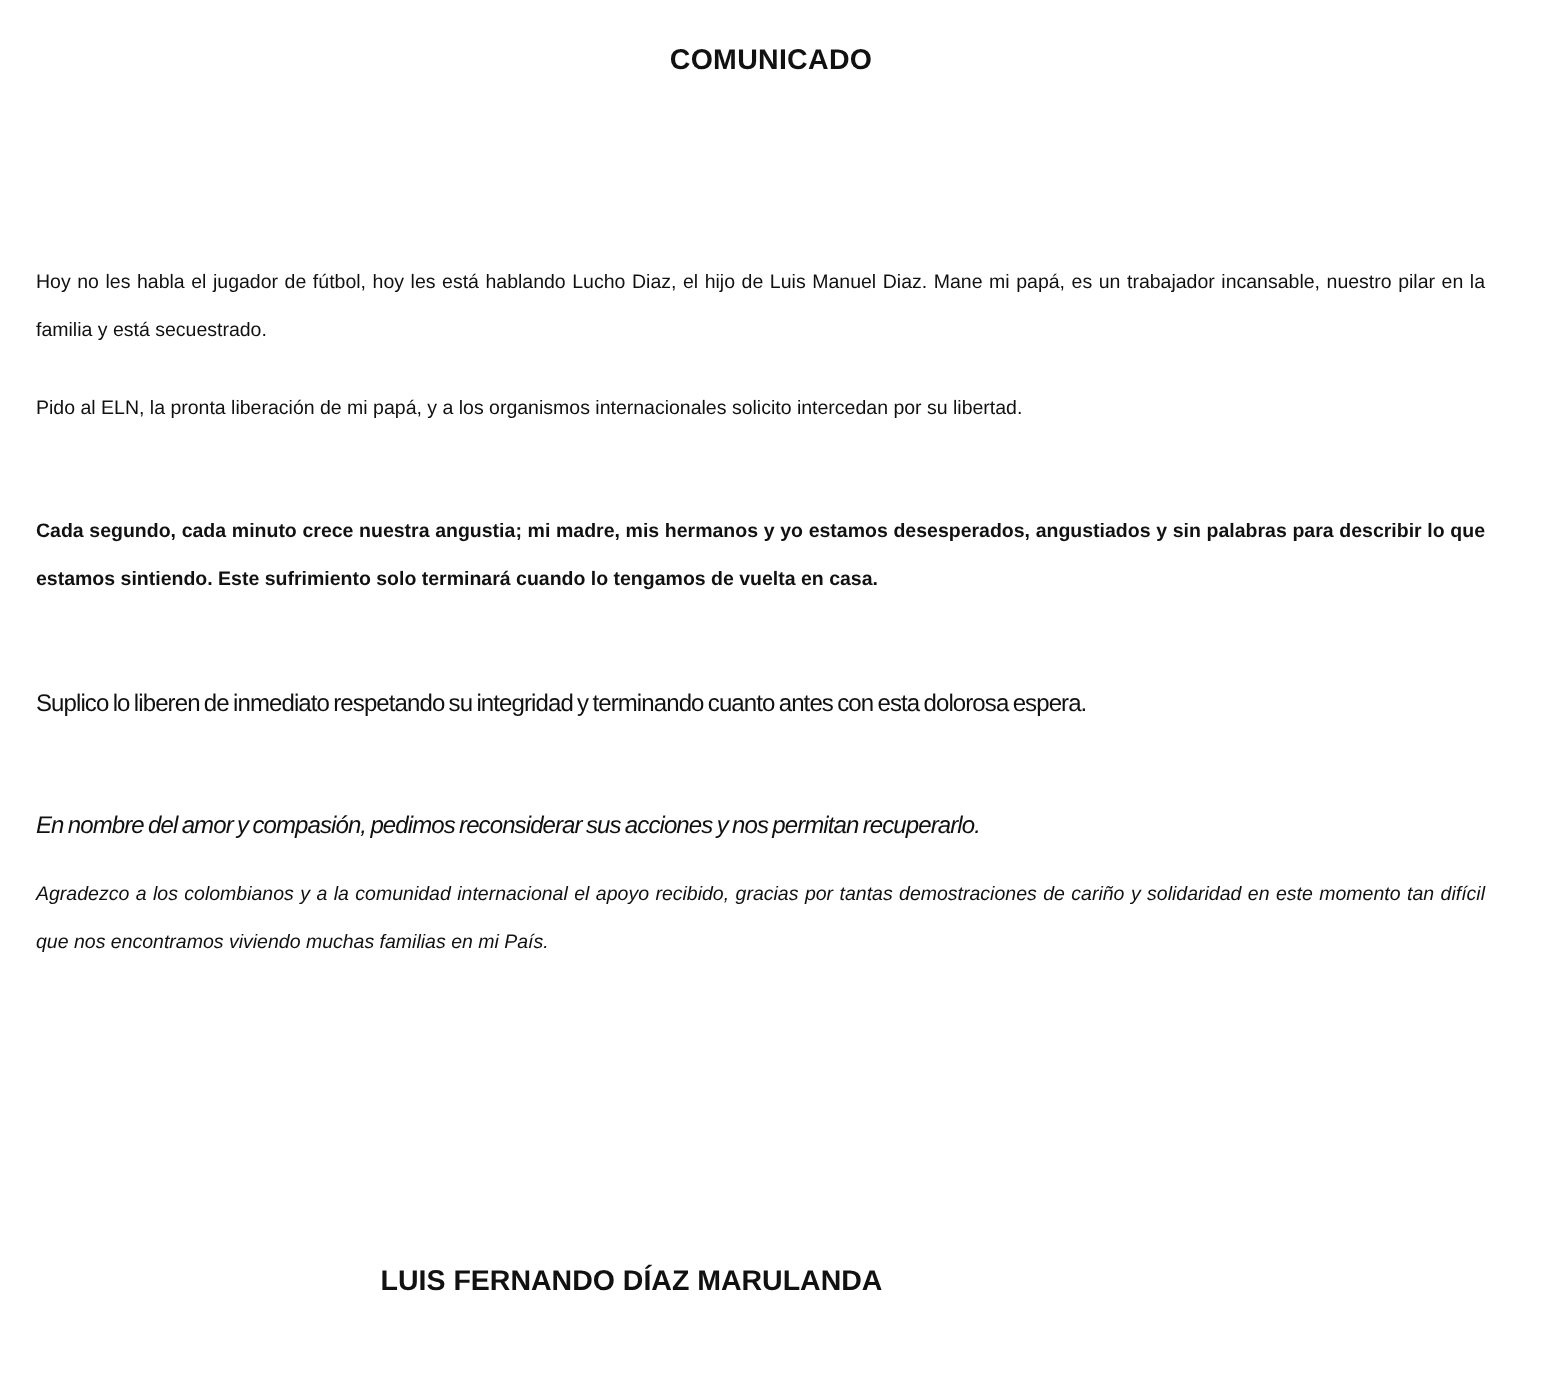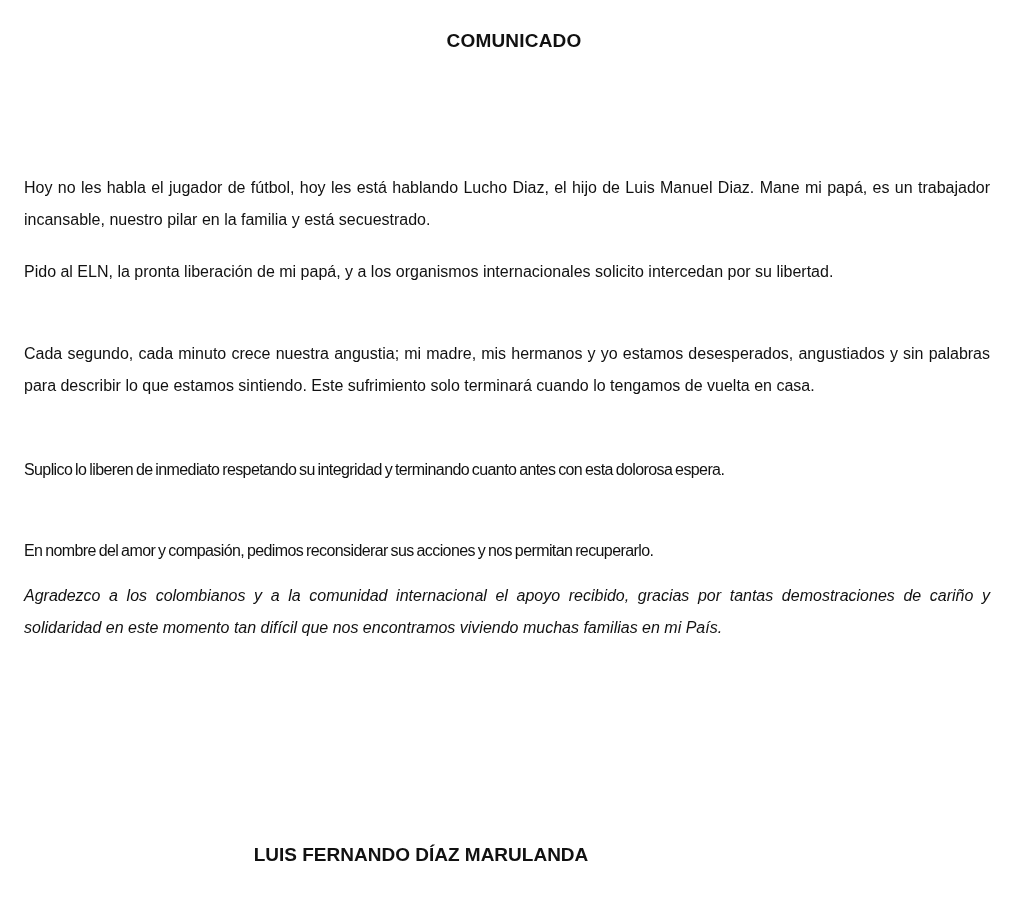--- a/index.html
+++ b/index.html
@@ -23,21 +23,21 @@
       text-align: center;
       font-weight: bold;
       font-size: 19px;
       letter-spacing: 0.2px;
       margin: 0;
     }
     .body-text {
       position: absolute;
       left: 24px;
       width: 966px;
-      font-size: 16px;
+      font-size: 13px;
       line-height: 32px;
       text-align: justify;
       margin: 0;
     }
     .body-text.condensed {
       font-size: 16px;
       letter-spacing: -0.6px;
       word-spacing: -1px;
     }
     .signature {
@@ -54,21 +54,21 @@
   </style>
 </head>
 <body>
 
 <h1 class="doc-title">COMUNICADO</h1>
 
 <p class="body-text last-line-left" style="top:172px;">Hoy no les habla el jugador de fútbol, hoy les está hablando Lucho Diaz, el hijo de Luis Manuel Diaz. Mane mi papá, es un trabajador incansable, nuestro pilar en la familia y está secuestrado.</p>
 
 <p class="body-text last-line-left" style="top:256px;">Pido al  ELN, la pronta liberación de mi papá, y a los organismos internacionales solicito intercedan por su libertad.</p>
 
-<p class="body-text last-line-left" style="top:338px;">Cada segundo, cada minuto crece nuestra angustia; mi madre, mis hermanos y yo estamos desesperados, angustiados y sin palabras para describir lo que estamos sintiendo. Este sufrimiento solo terminará cuando lo tengamos de vuelta en casa.</p>
+<p class="body-text last-line-left" style="top:338px;font-weight:bold;">Cada segundo, cada minuto crece nuestra angustia; mi madre, mis hermanos y yo estamos desesperados, angustiados y sin palabras para describir lo que estamos sintiendo. Este sufrimiento solo terminará cuando lo tengamos de vuelta en casa.</p>
 
 <p class="body-text condensed last-line-left" style="top:454px;">Suplico lo liberen de inmediato respetando su integridad y terminando cuanto antes con esta dolorosa espera.</p>
 
-<p class="body-text condensed last-line-left" style="top:535px;">En nombre del amor y compasión, pedimos reconsiderar sus acciones y nos permitan recuperarlo.</p>
+<p class="body-text condensed last-line-left" style="top:535px;font-style:italic;">En nombre del amor y compasión, pedimos reconsiderar sus acciones y nos permitan recuperarlo.</p>
 
 <p class="body-text last-line-left" style="top:580px;font-style:italic;">Agradezco a los colombianos y a la comunidad internacional el apoyo recibido, gracias por tantas demostraciones de cariño y solidaridad en este momento tan difícil que nos encontramos viviendo muchas familias en mi País.</p>
 
 <h2 class="signature">LUIS FERNANDO DÍAZ MARULANDA</h2>
 
 </body></html>

